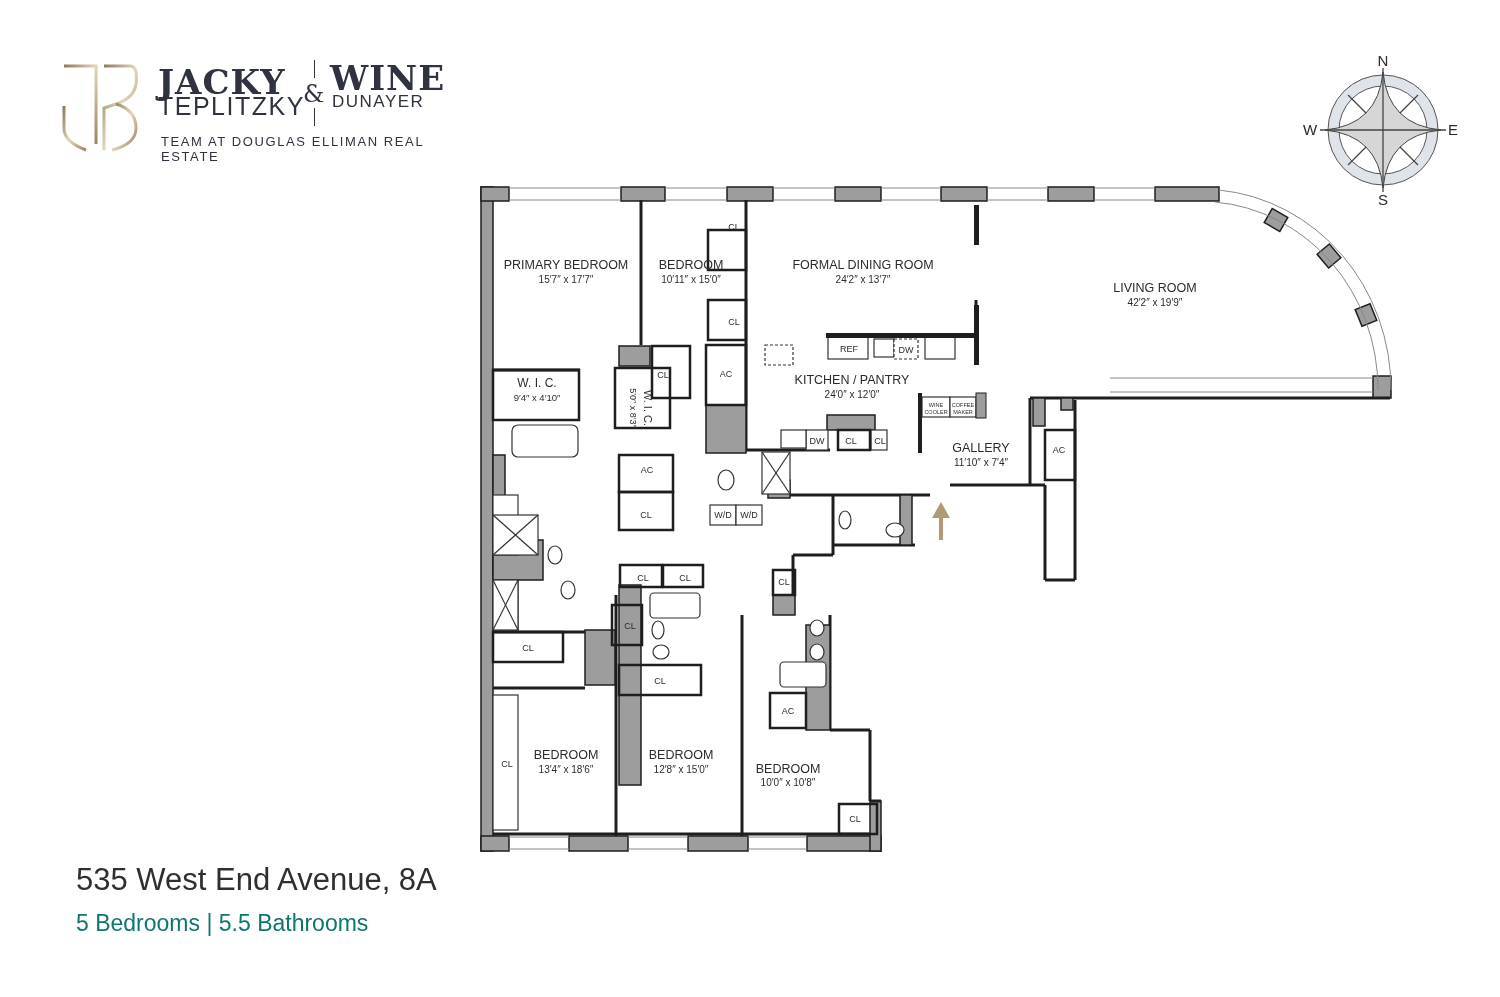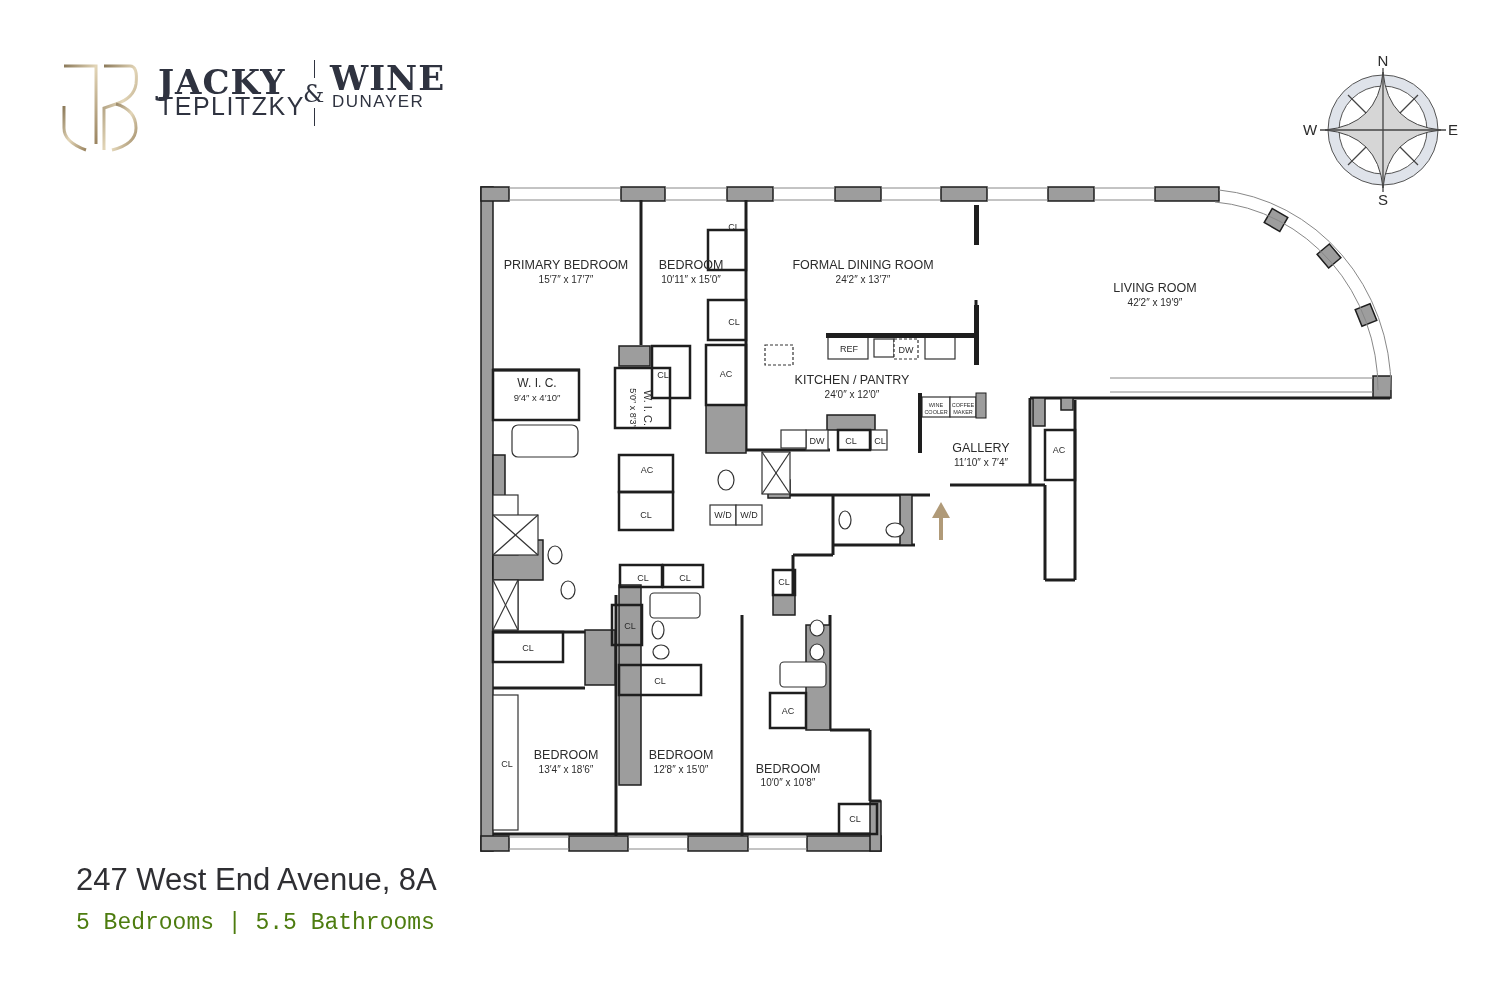--- a/index.html
+++ b/index.html
@@ -10,21 +10,21 @@
   .jacky { left:98px; top:4px; font-size:34px; font-weight:bold; }
   .barak { left:270px; top:0px; font-size:34px; font-weight:bold; }
   .tep { left:98px; top:34px; font-size:25px; font-family:"Liberation Sans", sans-serif; font-weight:normal; letter-spacing:1.5px;text-align:right; }
   .dun { left:272px; top:34px; font-size:17px; font-family:"Liberation Sans", sans-serif; font-weight:normal; letter-spacing:1.5px; }
   .amp { position:absolute; left:243px; top:22px; font-family:"DejaVu Serif", serif; font-size:24px; color:#2f3340; }
   .vbar { position:absolute; left:254px; width:1px; background:#2f3340; }
   .team { position:absolute; left:101px; top:76px; font-size:13px; letter-spacing:1.6px; color:#2f3340; }
   .compass { position:absolute; left:1298px; top:50px; width:170px; height:160px; }
   .plan { position:absolute; left:0; top:0; width:1500px; height:997px; }
   .address { position:absolute; left:76px; top:862px; font-size:31px; color:#2f2f33; }
-  .summary { position:absolute; left:76px; top:910px; font-size:23px; color:#4d7c0f;font-family:Liberation Mono, monospace; }
+  .summary { position:absolute; left:76px; top:910px; font-size:23px; color:#0f766e; }
   .rl { font-family:"Liberation Sans", sans-serif; fill:#2b2b2b; }
 </style>
 </head>
 <body>
 
 <div class="logo">
   <svg class="logo-mark" viewBox="0 0 80 95">
     <defs>
       <linearGradient id="gold" x1="0" y1="0" x2="1" y2="1">
         <stop offset="0" stop-color="#8c7a5a"></stop>
@@ -40,20 +40,21 @@
       <path d="M20 8 V60"></path>
     </g>
   </svg>
   <span class="logo-name jacky">JACKY</span>
   <span class="logo-name barak">WINE</span>
   <span class="logo-name tep">TEPLITZKY</span>
   <span class="logo-name dun">DUNAYER</span>
   <span class="amp">&amp;</span>
   <div class="vbar" style="top:2px;height:18px"></div>
   <div class="vbar" style="top:50px;height:18px"></div>
+  <span class="team">TEAM AT DOUGLAS ELLIMAN REAL ESTATE</span>
 </div>
 
 <svg class="compass" viewBox="0 0 170 160">
   <circle cx="85" cy="80" r="55" fill="#dfe3ea" stroke="#555" stroke-width="1"></circle>
   <circle cx="85" cy="80" r="44" fill="#fff" stroke="#555" stroke-width="1"></circle>
   <line x1="50" y1="45" x2="120" y2="115" stroke="#444" stroke-width="1.3"></line>
   <line x1="120" y1="45" x2="50" y2="115" stroke="#444" stroke-width="1.3"></line>
   <path d="M85 22 Q90 75 143 80 Q90 85 85 138 Q80 85 27 80 Q80 75 85 22 Z" fill="#d6d6d6" stroke="#444" stroke-width="1"></path>
   <line x1="85" y1="18" x2="85" y2="142" stroke="#444" stroke-width="1.3"></line>
   <line x1="22" y1="80" x2="148" y2="80" stroke="#444" stroke-width="1.3"></line>
@@ -296,14 +297,14 @@
     <text x="817" y="444">DW</text>
     <text x="723" y="518">W/D</text>
     <text x="749" y="518">W/D</text>
     <text x="936" y="407" font-size="5.5">WINE</text>
     <text x="936" y="414" font-size="5.5">COOLER</text>
     <text x="963" y="407" font-size="5.5">COFFEE</text>
     <text x="963" y="414" font-size="5.5">MAKER</text>
   </g>
 </svg>
 
-<div class="address">247 West End Avenue, 8A</div>
+<div class="address">535 West End Avenue, 8A</div>
 <div class="summary">5 Bedrooms | 5.5 Bathrooms</div>
 
 </body></html>

